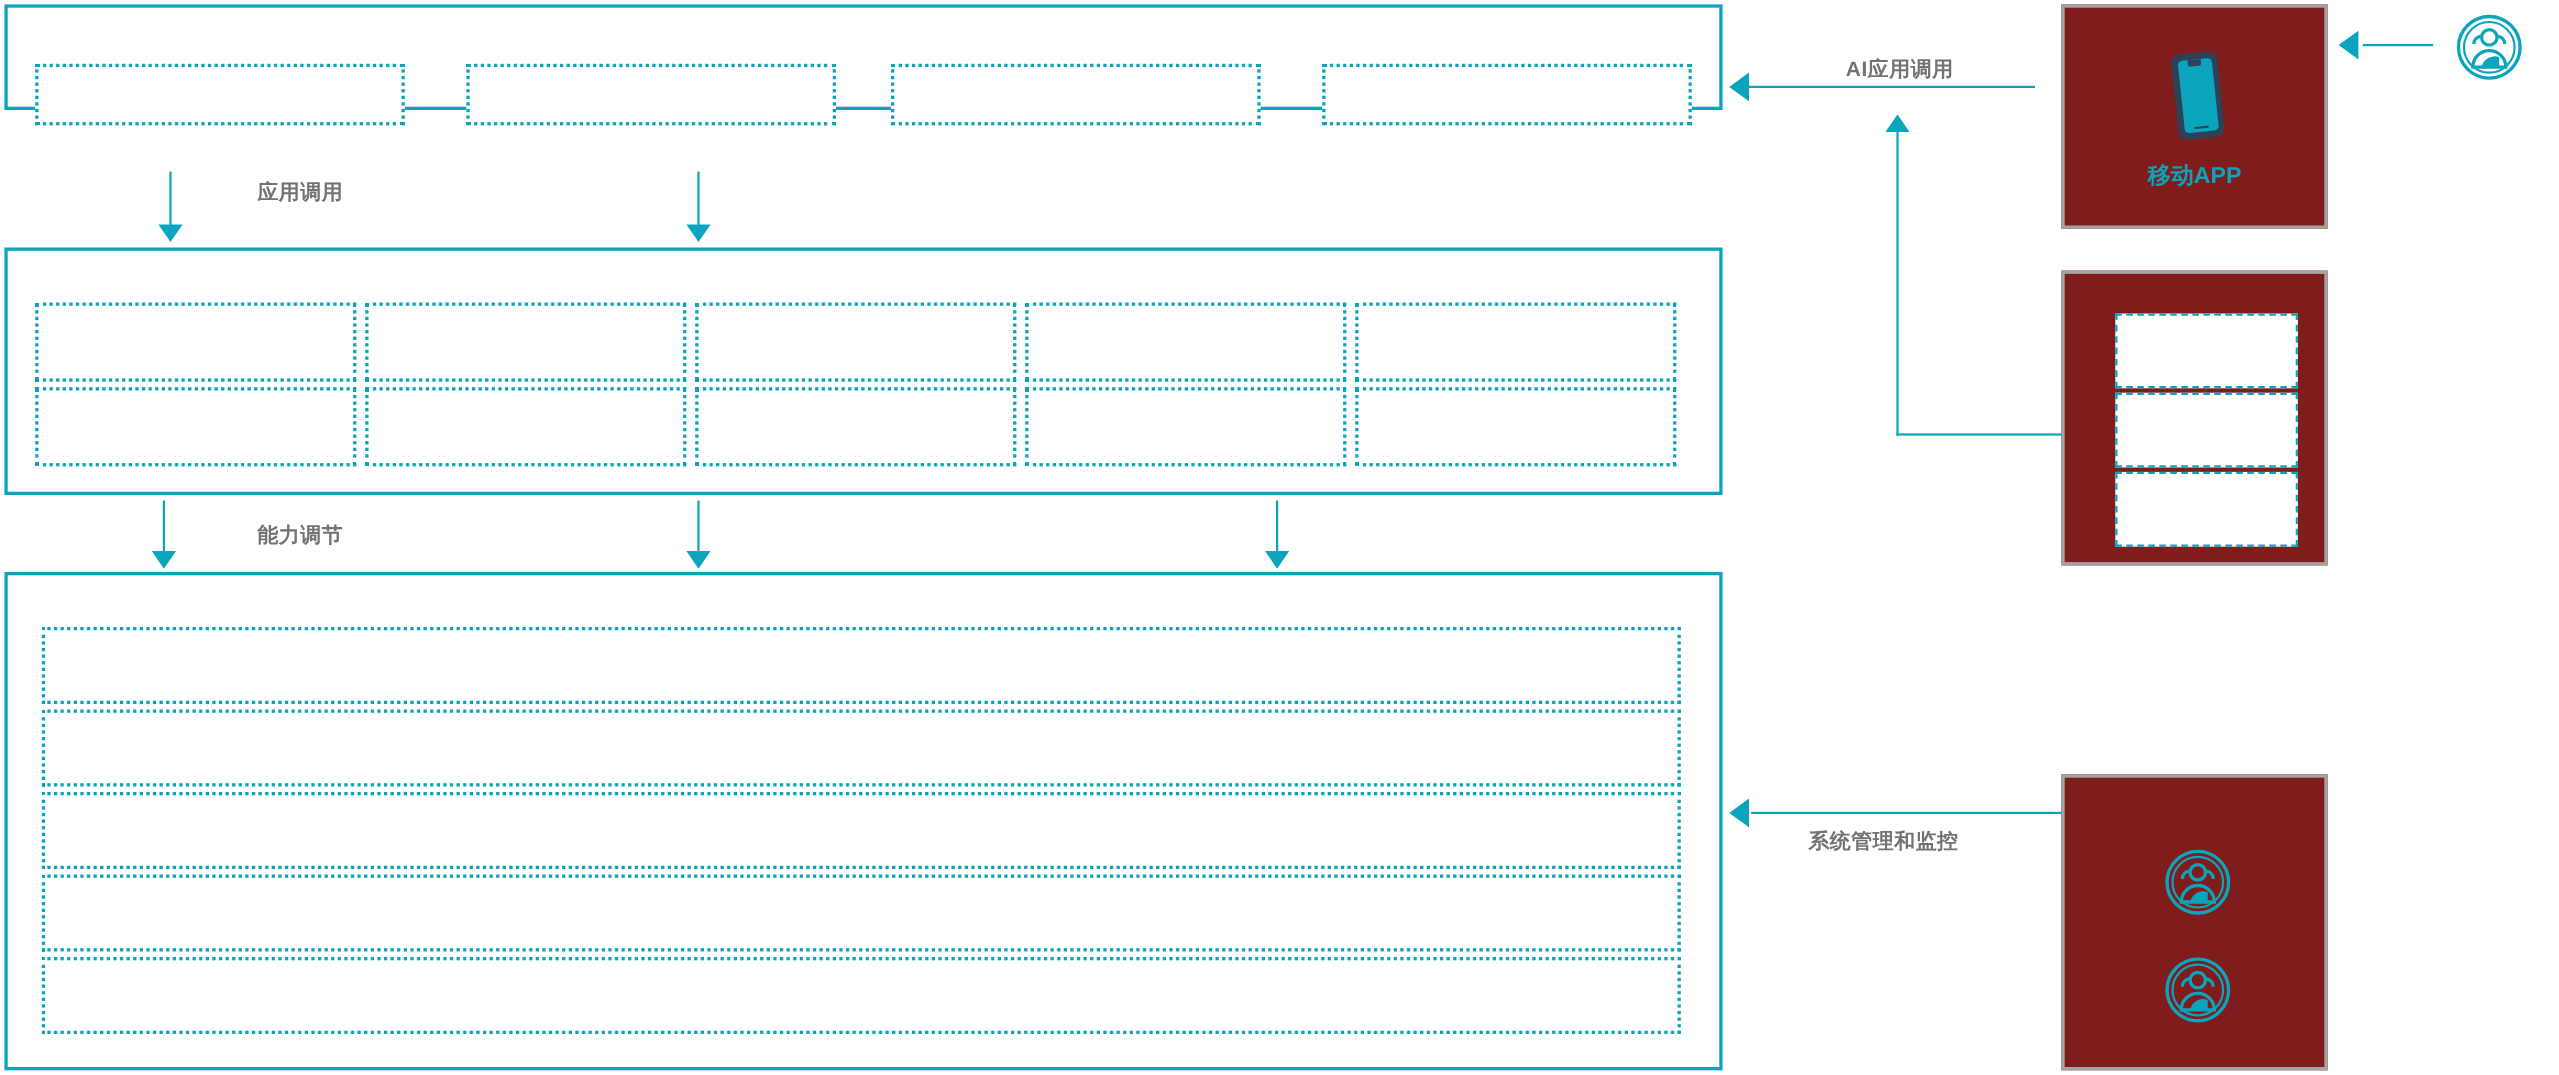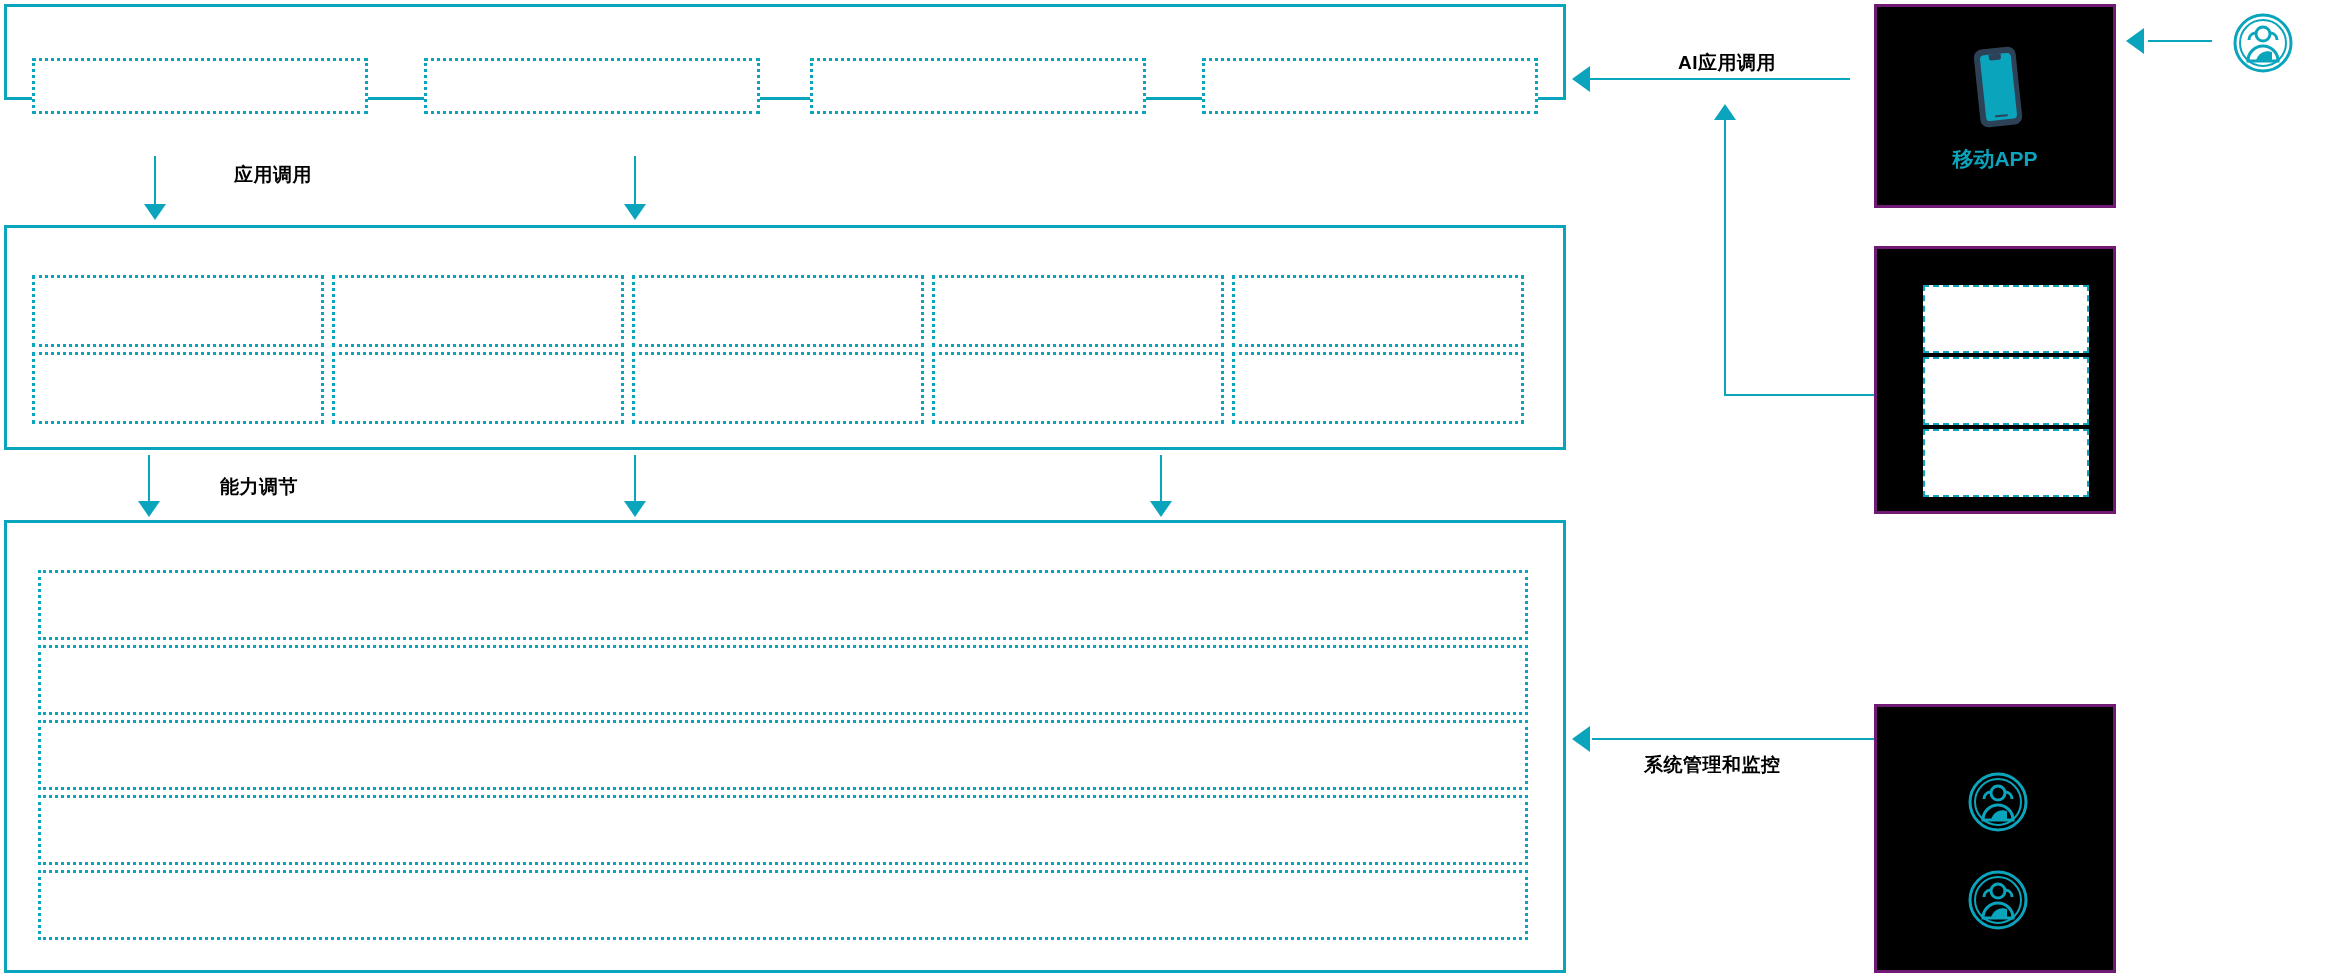--- a/index.html
+++ b/index.html
@@ -36,22 +36,22 @@
   }
   .cell-dense {
     border-style: dotted;
     border-width: 3px;
   }
 
   
   .panel {
     position: absolute;
     box-sizing: border-box;
-    border: 3px solid #701a75;
-    background: #000000;
+    border: 3px solid #a3a3a3;
+    background: #7f1d1d;
   }
 
   
   .vline {
     position: absolute;
     width: 2px;
     background: #0aa5bd;
   }
   .hline {
     position: absolute;
@@ -79,21 +79,21 @@
     width: 0;
     height: 0;
     border-top: 13px solid transparent;
     border-bottom: 13px solid transparent;
     border-right: 18px solid #0aa5bd;
   }
 
   
   .edge-label {
     position: absolute;
-    color: #000000;
+    color: #737373;
     font-size: 19px;
     font-weight: bold;
     white-space: nowrap;
     letter-spacing: 0.5px;
   }
   .panel-label {
     position: absolute;
     color: #0aa5bd;
     font-size: 21px;
     font-weight: bold;
@@ -146,21 +146,21 @@
 
   <div class="vline" style="left:148px; top:455px; height:58px;"></div>
   <div class="arrow-down" style="left:138px; top:501px;"></div>
 
   <div class="vline" style="left:634px; top:455px; height:58px;"></div>
   <div class="arrow-down" style="left:624px; top:501px;"></div>
 
   <div class="vline" style="left:1160px; top:455px; height:58px;"></div>
   <div class="arrow-down" style="left:1150px; top:501px;"></div>
 
-  <div class="edge-label" style="left:220px; top:474px;font-family:Liberation Mono, monospace;">能力调节</div>
+  <div class="edge-label" style="left:234px; top:474px;font-family:Liberation Mono, monospace;">能力调节</div>
 
   <div class="layer" style="left:4px; top:520px; width:1562px; height:453px;">
   </div>
   <div class="cell cell-dense" style="left:38px; top:570px; width:1490px; height:70px;"></div>
   <div class="cell cell-dense" style="left:38px; top:645px; width:1490px; height:70px;"></div>
   <div class="cell cell-dense" style="left:38px; top:720px; width:1490px; height:70px;"></div>
   <div class="cell cell-dense" style="left:38px; top:795px; width:1490px; height:70px;"></div>
   <div class="cell cell-dense" style="left:38px; top:870px; width:1490px; height:70px;"></div>
 
   <div class="hline" style="left:1590px; top:78px; width:260px;"></div>

